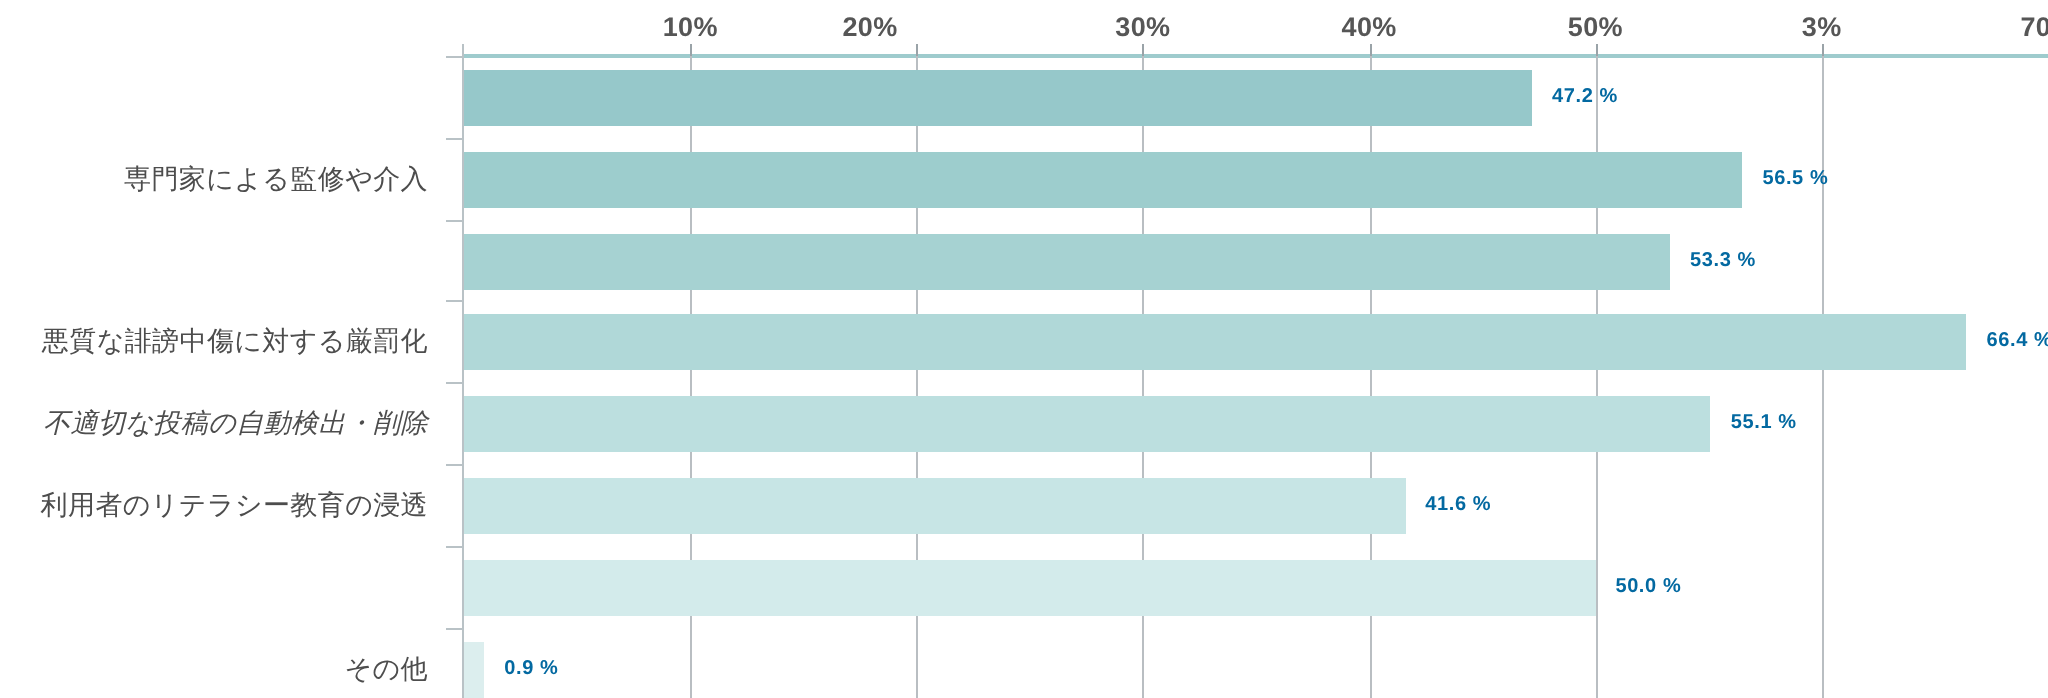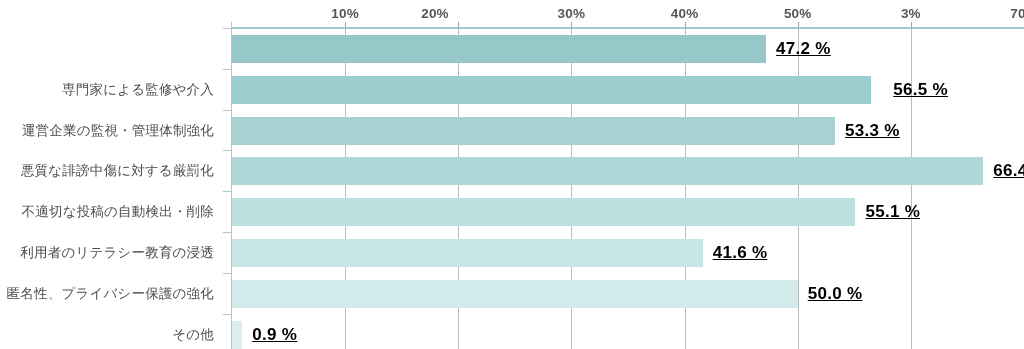--- a/index.html
+++ b/index.html
@@ -110,40 +110,37 @@
   
   .bar {
     position: absolute;
     height: 28px;
     border-radius: 0;
   }
   .bar-value {
     position: absolute;
     height: 28px;
     line-height: 28px;
-    font-size: 17px;
+    font-size: 10px;
     font-weight: bold;
-    color: #000000;
+    color: #0369a1;
     white-space: nowrap;
     letter-spacing: 0.3px;
-    text-decoration: underline;
   }
 </style>
 </head>
 <body>
 
 <div id="chart-root">
 
   <div class="cat-labels">
       <div class="cat-label" style="top: 82.8px;">専門家による監修や介入</div>
-      <div class="cat-label" style="top: 123.6px;">運営企業の監視・管理体制強化</div>
       <div class="cat-label" style="top: 164.4px; padding-left: 23px;">悪質な誹謗中傷に対する厳罰化</div>
-      <div class="cat-label" style="top: 205.2px;">不適切な投稿の自動検出・削除</div>
+      <div class="cat-label" style="top: 205.2px; font-style: italic;">不適切な投稿の自動検出・削除</div>
       <div class="cat-label" style="top: 246px;">利用者のリテラシー教育の浸透</div>
-      <div class="cat-label" style="top: 286.8px;">匿名性、プライバシー保護の強化</div>
       <div class="cat-label" style="top: 327.6px;">その他</div>
     </div>
 
   <div class="axis-left"></div>
 
   <div class="axis-top"></div>
 
   <div id="xtick-layer">
       <div class="xtick-label" style="left: 345.143px; text-align: right;">10%</div>
       <div class="xtick-label" style="left: 435px;">20%</div>
@@ -174,21 +171,21 @@
       <div class="tick-top" style="left: 339.429px;"></div>
       <div class="gridline" style="left: 452.571px;"></div>
       <div class="tick-top" style="left: 452.571px;"></div>
       <div class="gridline" style="left: 565.714px;"></div>
       <div class="tick-top" style="left: 565.714px;"></div>
       <div class="gridline" style="left: 678.857px;"></div>
       <div class="tick-top" style="left: 678.857px;"></div>
       <div class="bar" title="利用者の本人確認強化 47.2 %" style="left: 0px; top: 7px; width: 534.034px; background: rgb(150, 200, 202);"></div>
       <div class="bar-value" style="left: 544.034px; top: 7px;">47.2 %</div>
       <div class="bar" title="専門家による監修や介入 56.5 %" style="left: 0px; top: 47.8px; width: 639.257px; background: rgb(157, 205, 205);"></div>
-      <div class="bar-value" style="left: 649.257px; top: 47.8px; margin-left: 12px;">56.5 %</div>
+      <div class="bar-value" style="left: 649.257px; top: 47.8px;">56.5 %</div>
       <div class="bar" title="運営企業の監視・管理体制強化 53.3 %" style="left: 0px; top: 88.6px; width: 603.051px; background: rgb(166, 210, 210);"></div>
       <div class="bar-value" style="left: 613.051px; top: 88.6px;">53.3 %</div>
       <div class="bar" title="悪質な誹謗中傷に対する厳罰化 66.4 %" style="left: 0px; top: 129.4px; width: 751.269px; background: rgb(176, 216, 216);"></div>
       <div class="bar-value" style="left: 761.269px; top: 129.4px;">66.4 %</div>
       <div class="bar" title="不適切な投稿の自動検出・削除 55.1 %" style="left: 0px; top: 170.2px; width: 623.417px; background: rgb(188, 223, 223);"></div>
       <div class="bar-value" style="left: 633.417px; top: 170.2px;">55.1 %</div>
       <div class="bar" title="利用者のリテラシー教育の浸透 41.6 %" style="left: 0px; top: 211px; width: 470.674px; background: rgb(199, 229, 229);"></div>
       <div class="bar-value" style="left: 480.674px; top: 211px; text-align: right;">41.6 %</div>
       <div class="bar" title="匿名性、プライバシー保護の強化 50.0 %" style="left: 0px; top: 251.8px; width: 565.714px; background: rgb(211, 235, 235);"></div>
       <div class="bar-value" style="left: 575.714px; top: 251.8px;">50.0 %</div>

